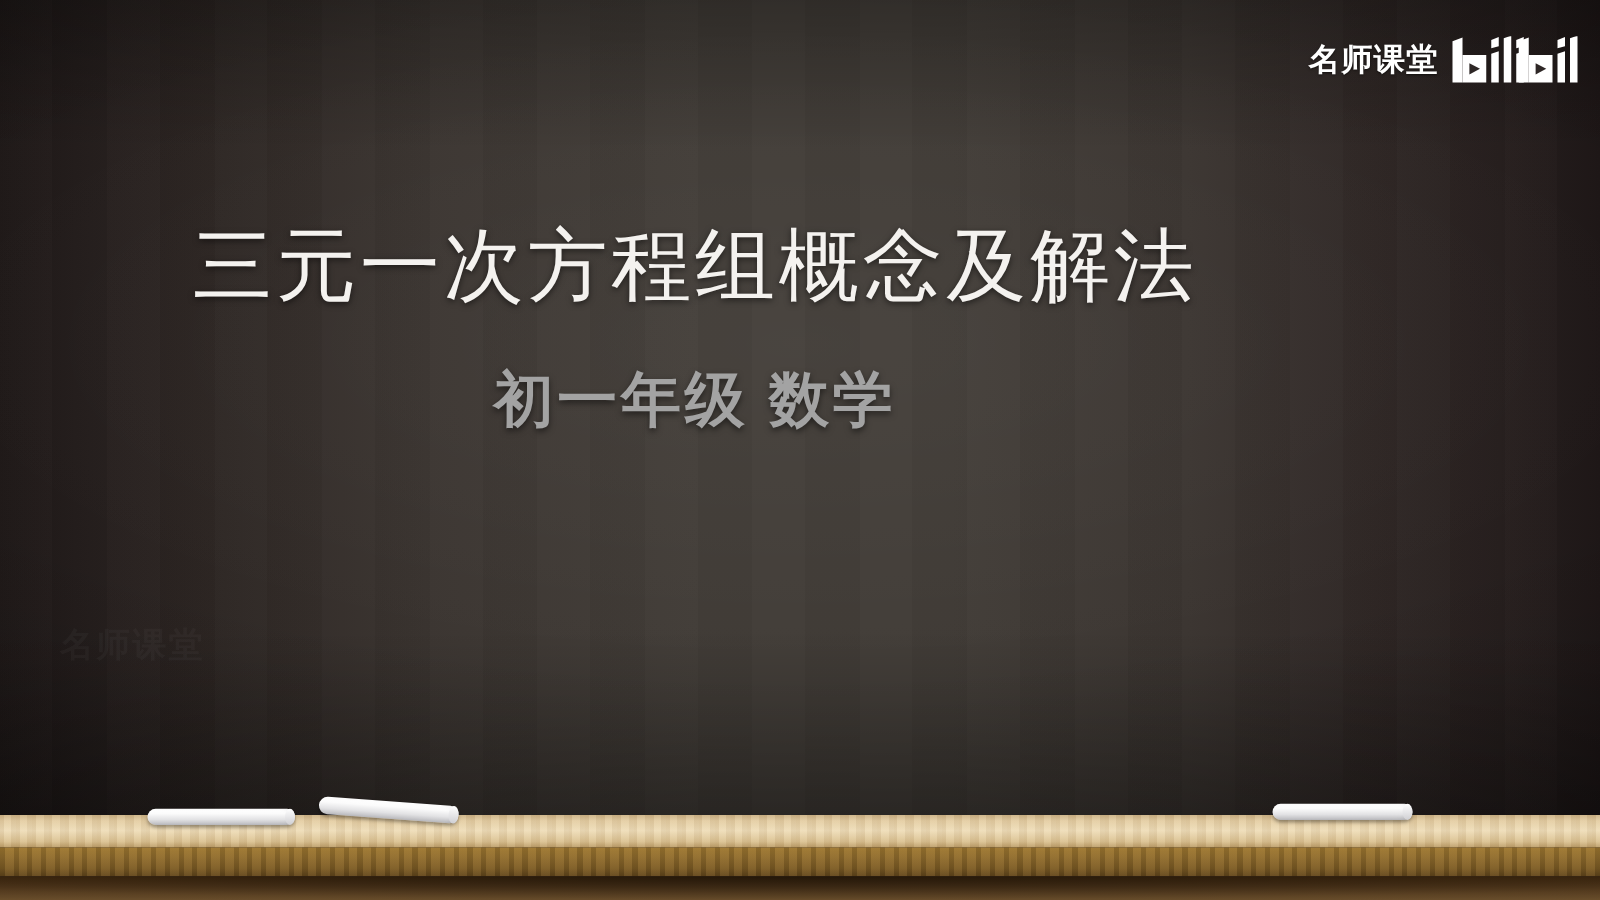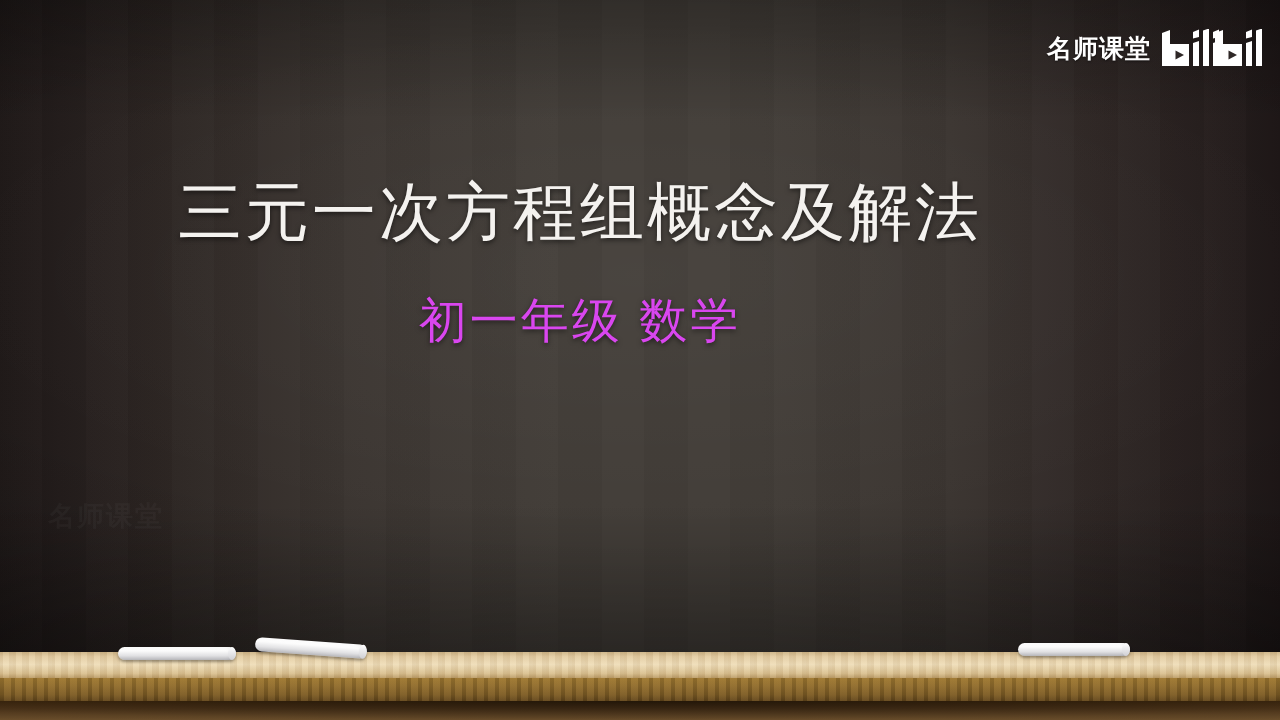--- a/index.html
+++ b/index.html
@@ -100,36 +100,35 @@
     display: block;
   }
 
   
   #title-block {
     position: absolute;
     left: 0;
     top: 176px;
     width: 1112px;
     text-align: center;
-    padding-left: 24px;
   }
   #main-title {
     color: #f4f2ef;
     font-size: 64px;
     font-weight: 400;
     letter-spacing: 3px;
     line-height: 1.15;
     margin: 0;
     text-shadow: 0 2px 5px rgba(0,0,0,0.55);
     white-space: nowrap;
   }
   #subtitle {
-    color: #d946ef;
+    color: #a3a3a3;
     font-size: 48px;
-    font-weight: 400;
+    font-weight: 700;
     letter-spacing: 3px;
     line-height: 1.2;
     margin: 42px 0 0 0;
     text-shadow: 0 2px 5px rgba(0,0,0,0.5);
     white-space: nowrap;
   }
 
   
   #watermark {
     position: absolute;

